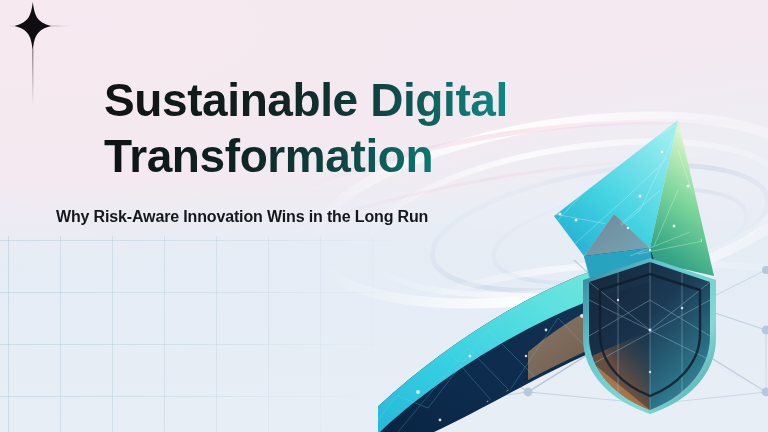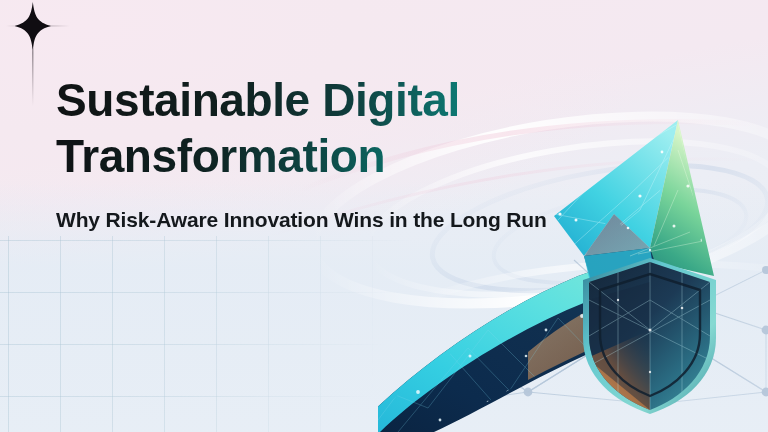--- a/index.html
+++ b/index.html
@@ -50,34 +50,34 @@
   
   .copy { position:absolute; left:56px; top:72px; width:520px; }
 
   .title {
     font-size:46px;
     line-height:56px;
     font-weight:700;
     letter-spacing:-0.4px;
     white-space:nowrap;
   }
-  .title .ln { display:block; }
+  .title .ln { display:block;margin-left:48px; }
   .g1 {
     background:linear-gradient(90deg,#101314 0%,#10201f 34%,#0f3d3c 56%,#0d7a74 78%,#0fa39a 100%);
     -webkit-background-clip:text; background-clip:text;
     -webkit-text-fill-color:transparent; color:transparent;
   }
   .g2 {
     background:linear-gradient(90deg,#0e1214 0%,#0f2423 30%,#0d4a47 52%,#0b8880 76%,#12a8a0 100%);
     -webkit-background-clip:text; background-clip:text;
     -webkit-text-fill-color:transparent; color:transparent;text-decoration:underline;
   }
   .subtitle {
     margin-top:24px;
-    font-size:21px;
+    font-size:16px;
     font-weight:700;
     letter-spacing:-0.15px;
     color:#14181c;
     white-space:nowrap;
   }
 </style>
 </head>
 <body>
 
 <div id="stage">

